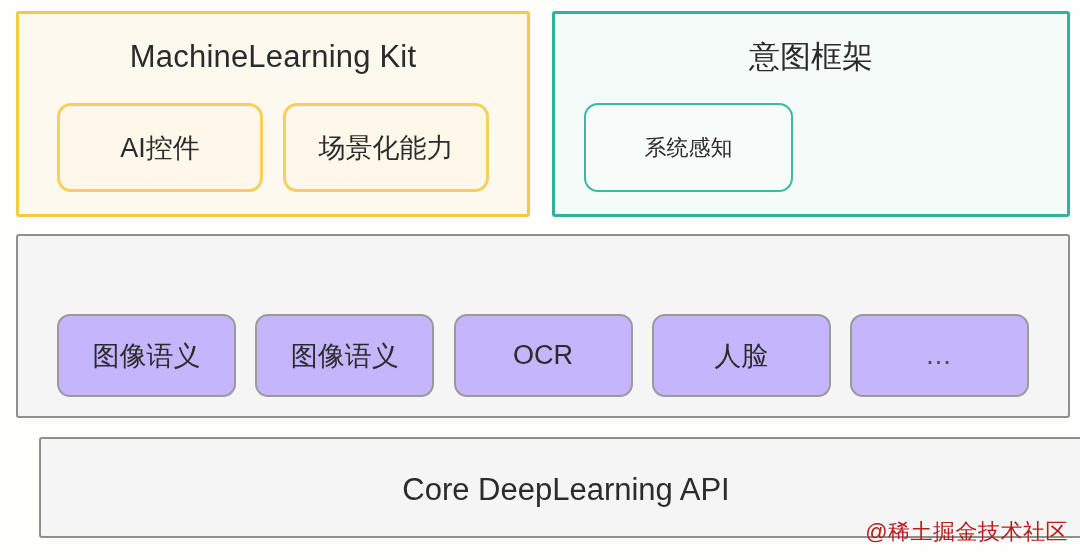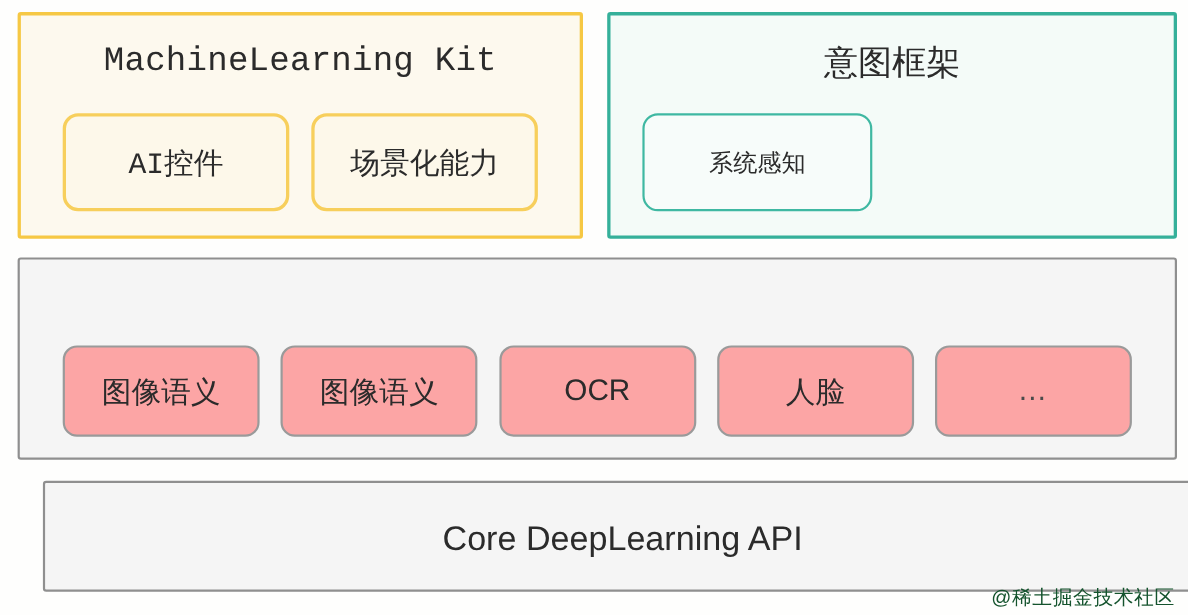--- a/index.html
+++ b/index.html
@@ -54,21 +54,20 @@
   }
 
   
   #panel-ml {
     left: 16px;
     top: 11px;
     width: 514px;
     height: 206px;
     background: #fdf9ee;
     border: 3px solid #f6c844;
-    font-family: Liberation Mono, monospace;
   }
   #panel-ml .panel-title {
     top: 25px;
     font-size: 31px;
     letter-spacing: 0.2px;
   }
   #panel-ml .pill-row {
     top: 89px;
     padding: 0 38px;
   }
@@ -118,21 +117,21 @@
     top: 20px;
     font-size: 31px;
   }
   #panel-coreai .pill-row {
     top: 78px;
     padding: 0 39px;
   }
   #panel-coreai .pill {
     width: 179px;
     height: 83px;
-    background: #fca5a5;
+    background: #c4b5fd;
     border: 2px solid #9a9a9a;
     font-size: 27px;
     border-radius: 13px;
   }
   #panel-coreai .pill.ellipsis {
     font-size: 27px;
     letter-spacing: 2px;
     color: #4a4a4a;
   }
 
@@ -148,23 +147,23 @@
   }
   #panel-coredl .panel-title {
     top: 33px;
     font-size: 31px;
   }
 
   
   #watermark {
     position: absolute;
     right: 12px;
-    bottom: 4px;
-    font-size: 18px;
-    color: #14532d;
+    bottom: 12px;
+    font-size: 22px;
+    color: #b91c1c;
     letter-spacing: 0.5px;
     white-space: nowrap;
     pointer-events: none;
   }
 </style>
 </head>
 <body>
 
 <div id="canvas">
 

